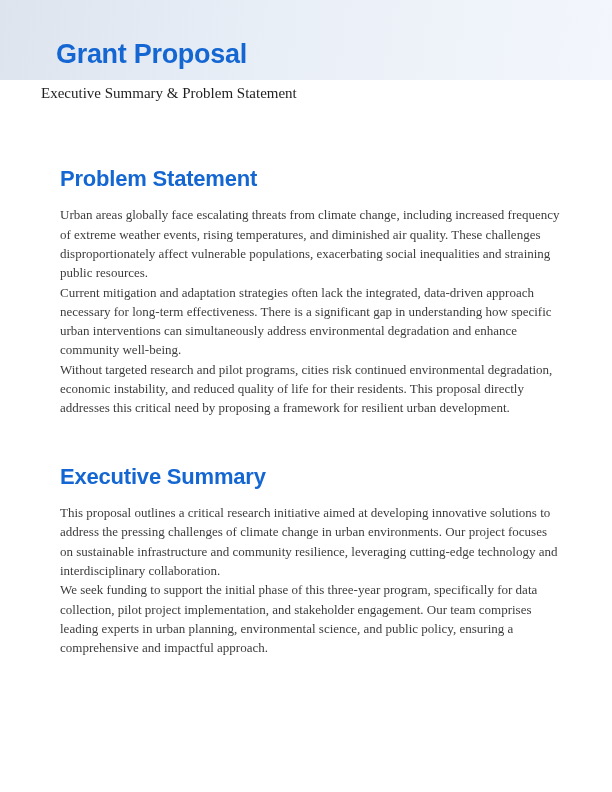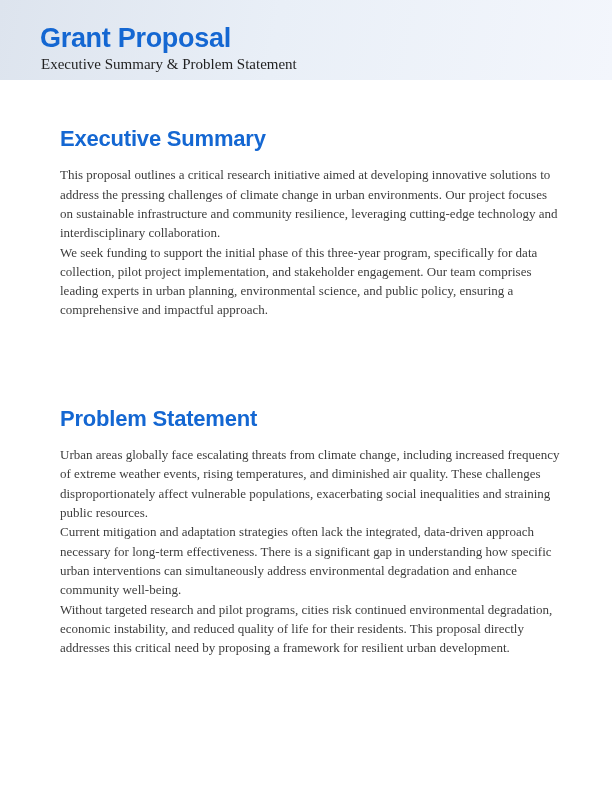--- a/index.html
+++ b/index.html
@@ -16,21 +16,21 @@
     overflow: hidden;
     font-family: "Liberation Serif", serif;
   }
   .page-header {
     width: 612px;
     height: 80px;
     padding: 24px 0 0 40px;
     background: linear-gradient(100deg, #dde4ee 0%, #e9eff7 45%, #f3f6fc 100%);
   }
   .doc-title {
-    margin: 0;
+    margin: 16px;
     font-family: "Liberation Sans", sans-serif;
     font-weight: 700;
     font-size: 27px;
     line-height: 1.05;
     letter-spacing: -0.3px;
     color: #1467d2;
   }
   .doc-subtitle {
     margin: 3px 0 0 1px;
     font-family: "Liberation Serif", serif;
@@ -66,28 +66,28 @@
 
 <div class="page">
 
   <header class="page-header">
     <h1 class="doc-title">Grant Proposal</h1>
     <div class="doc-subtitle">Executive Summary &amp; Problem Statement</div>
   </header>
 
   <main class="doc-main">
 
-    <section class="doc-section first">
-      <h2 class="section-heading">Executive Summary</h2>
-      <p>This proposal outlines a critical research initiative aimed at developing innovative solutions to address the pressing challenges of climate change in urban environments. Our project focuses on sustainable infrastructure and community resilience, leveraging cutting-edge technology and interdisciplinary collaboration.</p>
-      <p>We seek funding to support the initial phase of this three-year program, specifically for data collection, pilot project implementation, and stakeholder engagement. Our team comprises leading experts in urban planning, environmental science, and public policy, ensuring a comprehensive and impactful approach.</p>
-    </section>
-
     <section class="doc-section second">
       <h2 class="section-heading">Problem Statement</h2>
       <p>Urban areas globally face escalating threats from climate change, including increased frequency of extreme weather events, rising temperatures, and diminished air quality. These challenges disproportionately affect vulnerable populations, exacerbating social inequalities and straining public resources.</p>
       <p>Current mitigation and adaptation strategies often lack the integrated, data-driven approach necessary for long-term effectiveness. There is a significant gap in understanding how specific urban interventions can simultaneously address environmental degradation and enhance community well-being.</p>
       <p>Without targeted research and pilot programs, cities risk continued environmental degradation, economic instability, and reduced quality of life for their residents. This proposal directly addresses this critical need by proposing a framework for resilient urban development.</p>
     </section>
 
+    <section class="doc-section first">
+      <h2 class="section-heading">Executive Summary</h2>
+      <p>This proposal outlines a critical research initiative aimed at developing innovative solutions to address the pressing challenges of climate change in urban environments. Our project focuses on sustainable infrastructure and community resilience, leveraging cutting-edge technology and interdisciplinary collaboration.</p>
+      <p>We seek funding to support the initial phase of this three-year program, specifically for data collection, pilot project implementation, and stakeholder engagement. Our team comprises leading experts in urban planning, environmental science, and public policy, ensuring a comprehensive and impactful approach.</p>
+    </section>
+
   </main>
 
 </div>
 
 </body></html>

